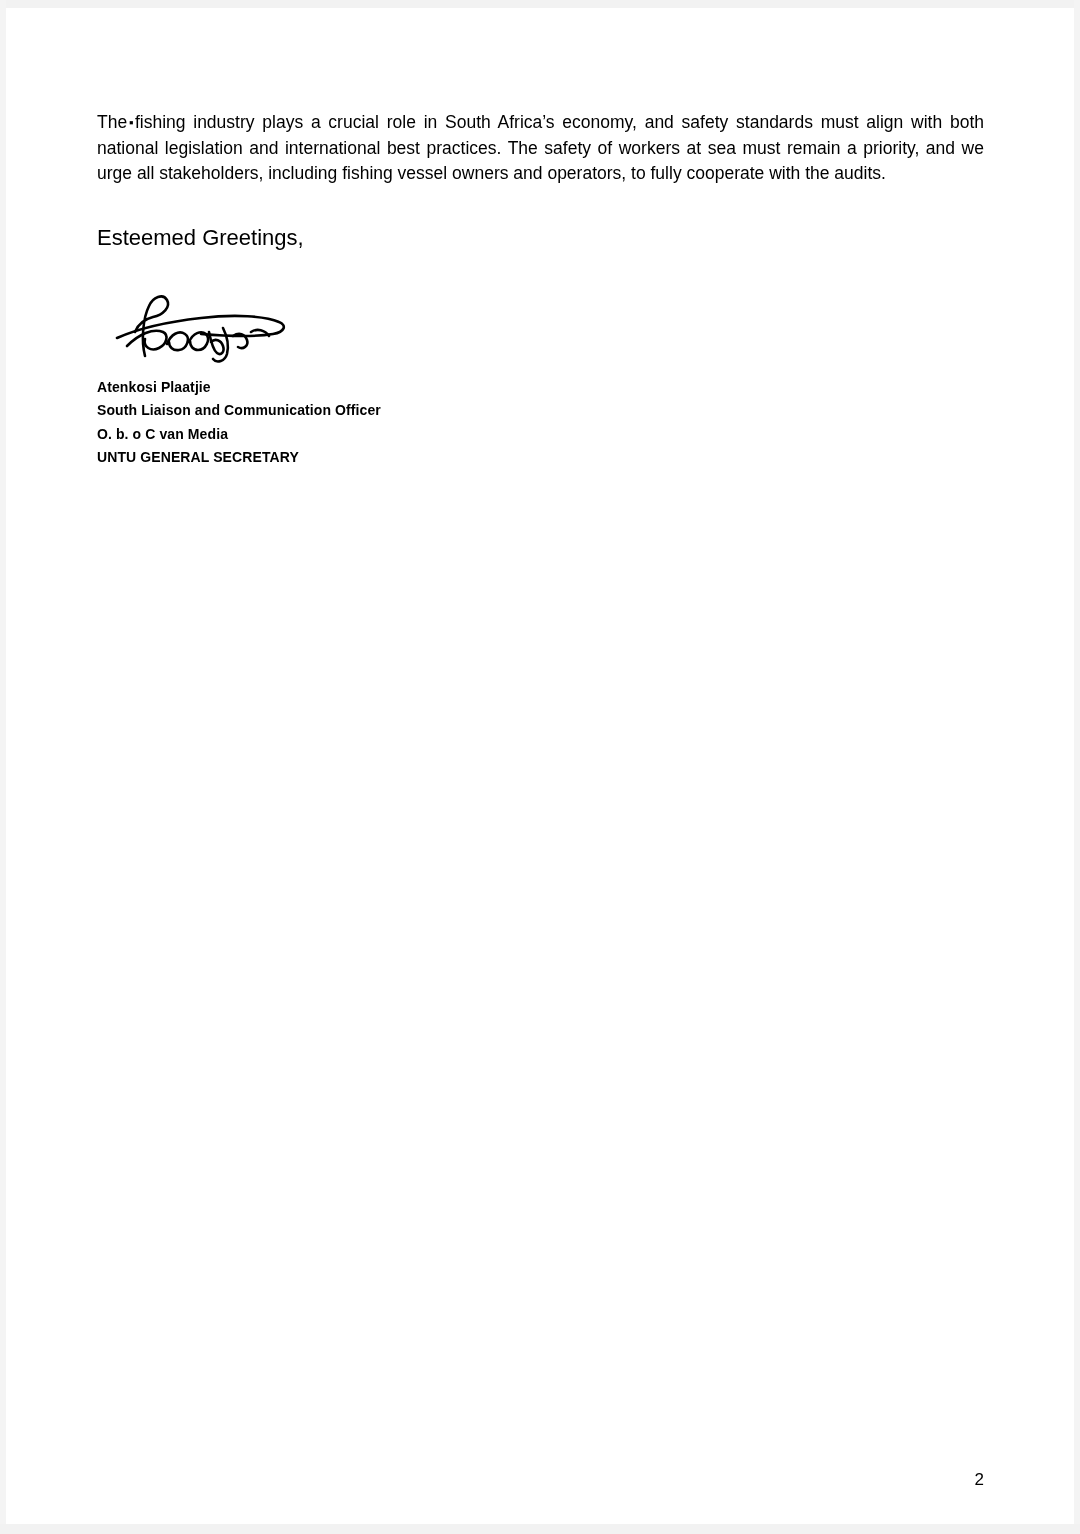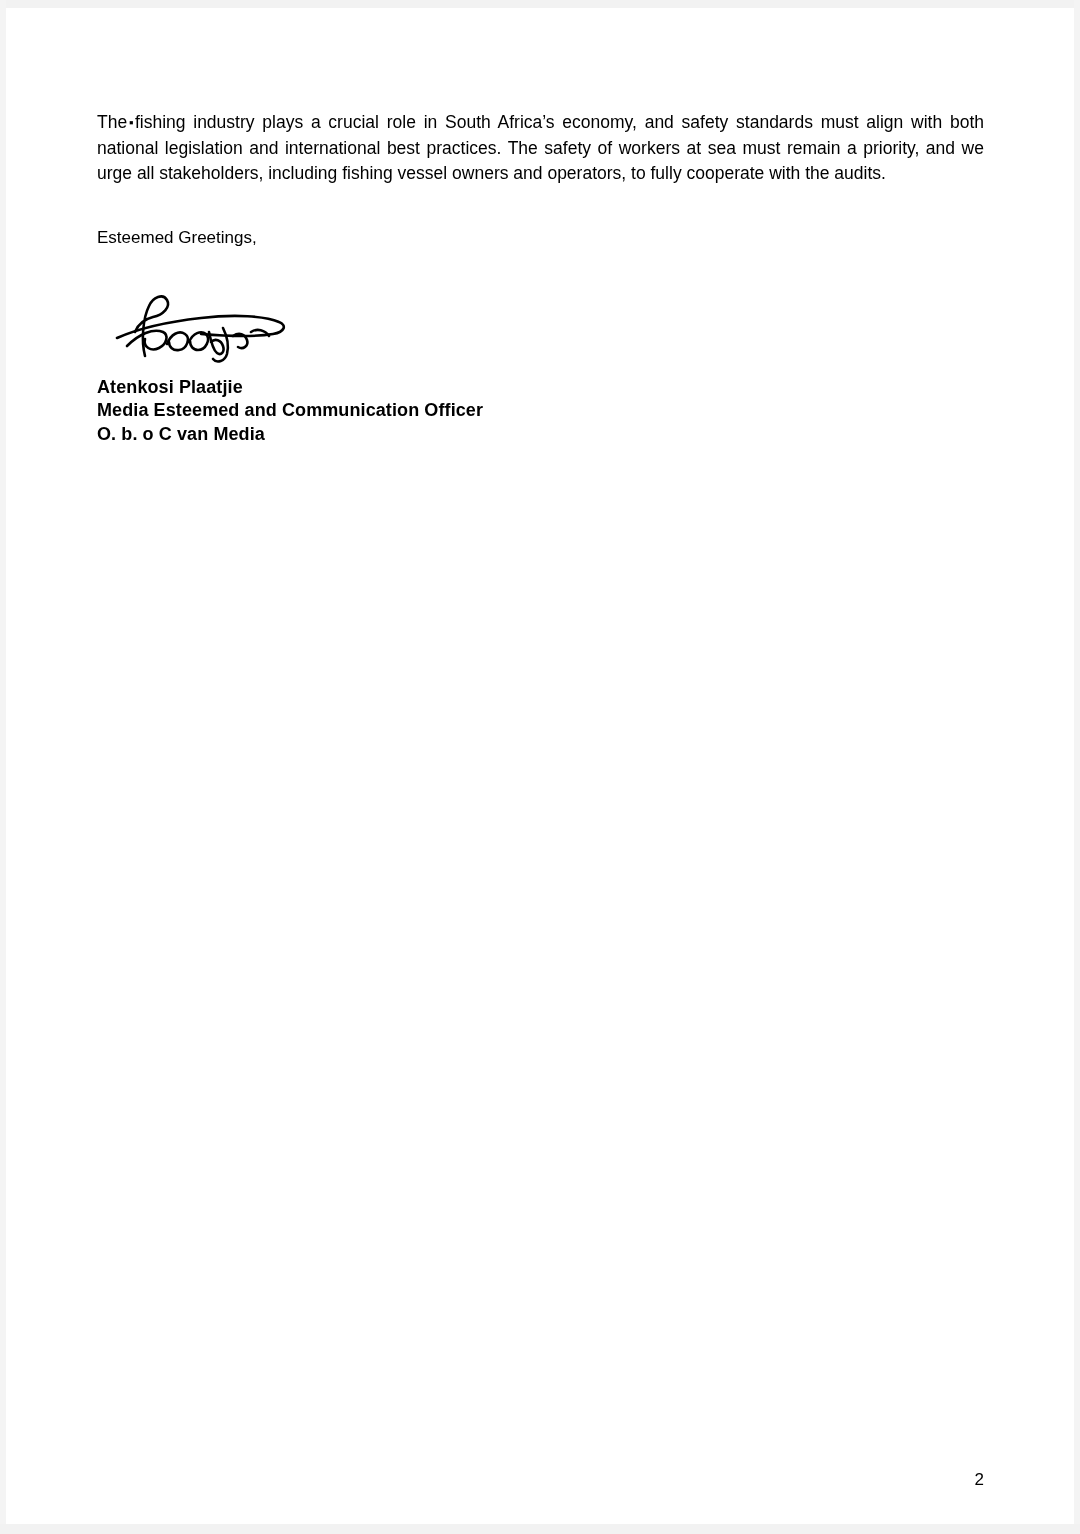--- a/index.html
+++ b/index.html
@@ -83,38 +83,38 @@
     line-height: 25.5px;
     text-align: justify;
     text-justify: inter-word;
     margin: 0;
     color: #000;
   }
   .para-body {
   }
   .greeting {
     margin-top: 38px;
-    font-size: 17px;
+    font-size: 22px;
     line-height: 25px;
   }
   .signature-block {
     margin-top: 34px;
     position: relative;
     height: 92px;
   }
   .signature-svg {
     position: absolute;
     left: 8px;
     top: 0;
   }
   .signoff {
     margin-top: 0px;
   }
   .signoff div {
-    font-size: 18px;
+    font-size: 14px;
     line-height: 23.5px;
     font-weight: bold;
     letter-spacing: 0.1px;
   }
   .page-number {
     position: absolute;
     right: 96px;
     bottom: 44px;
     font-size: 17px;
     line-height: 20px;
@@ -154,21 +154,22 @@
           <path d="M104 48 C106 58, 108 66, 112 69 C116 72, 120 68, 118 62 C116 56, 110 54, 106 58"></path>
           <path d="M118 44 C122 52, 124 62, 122 70 C120 77, 112 80, 108 75"></path>
           <path d="M128 52 C134 48, 140 50, 142 56 C144 62, 138 66, 133 63"></path>
           <path d="M146 48 C152 44, 160 46, 164 52"></path>
         </g>
       </svg>
     </div>
 
     <div class="signoff">
       <div>Atenkosi Plaatjie</div>
-      <div>Media Esteemed and Communication Officer</div>
+      <div>South Liaison and Communication Officer</div>
       <div>O. b. o C van Media</div>
+      <div>UNTU GENERAL SECRETARY</div>
     </div>
 
   </div>
 
   <div class="page-number">2</div>
 
 </div>
 
 </body></html>

